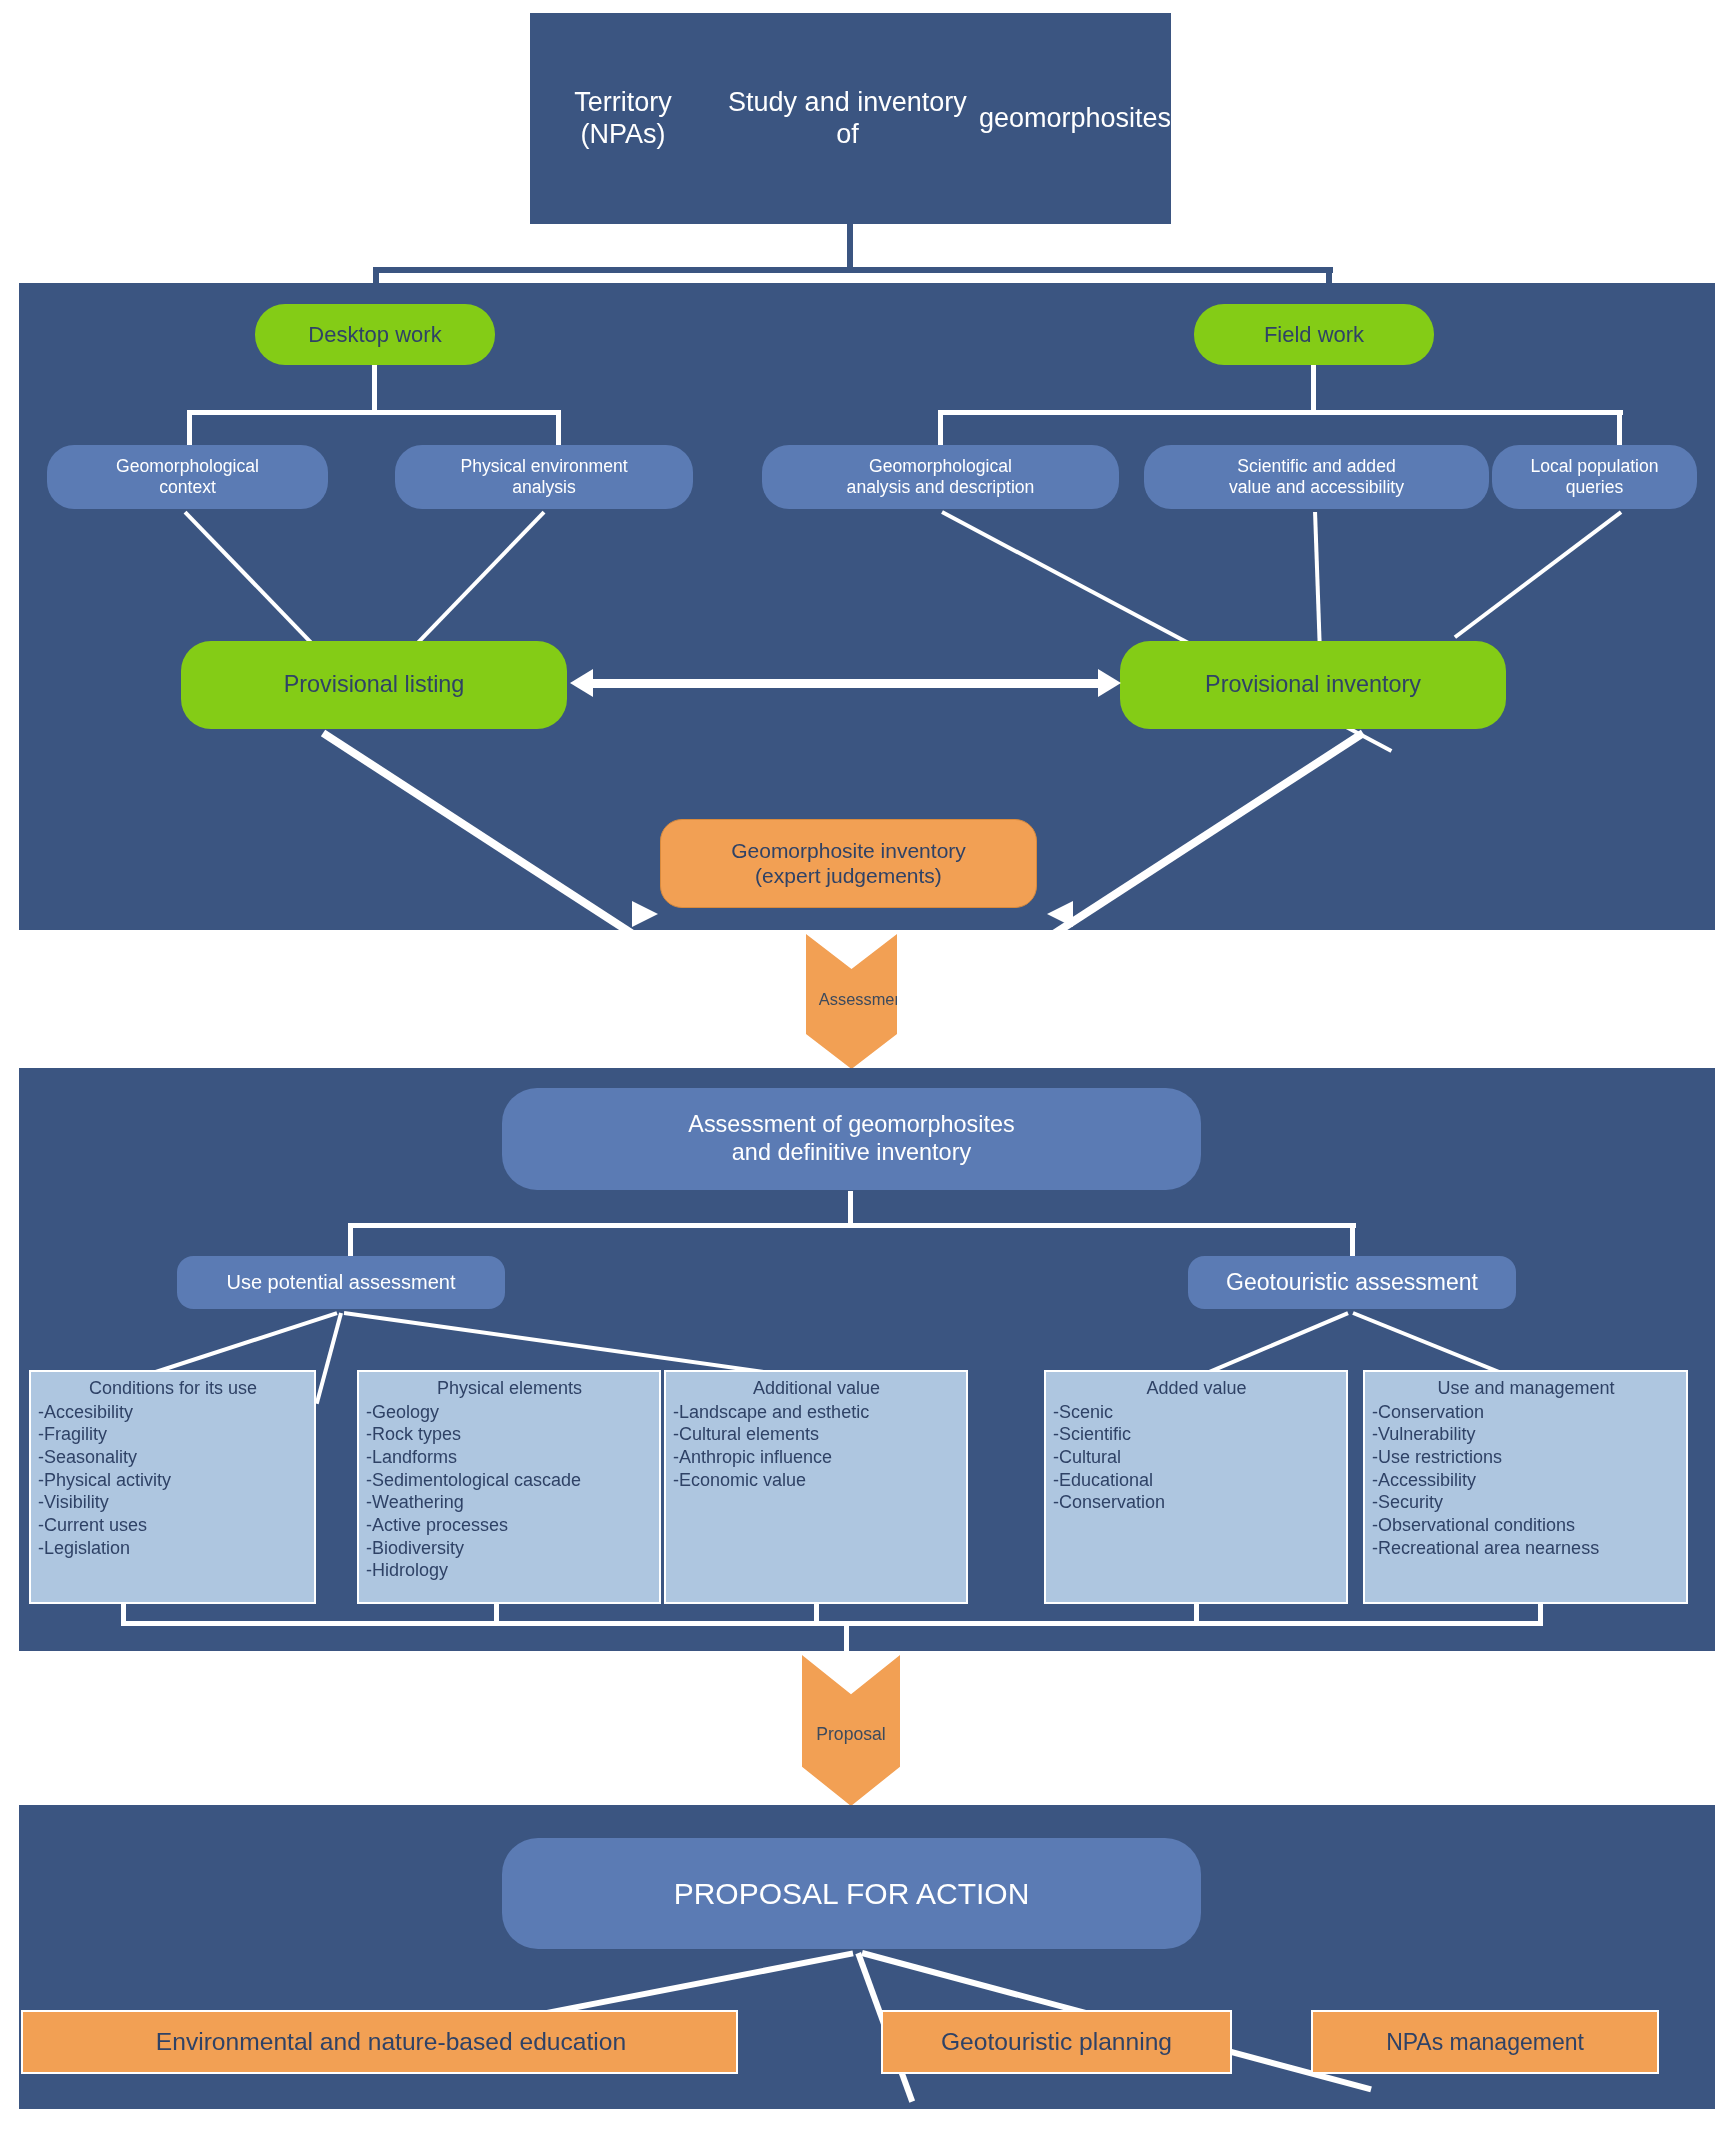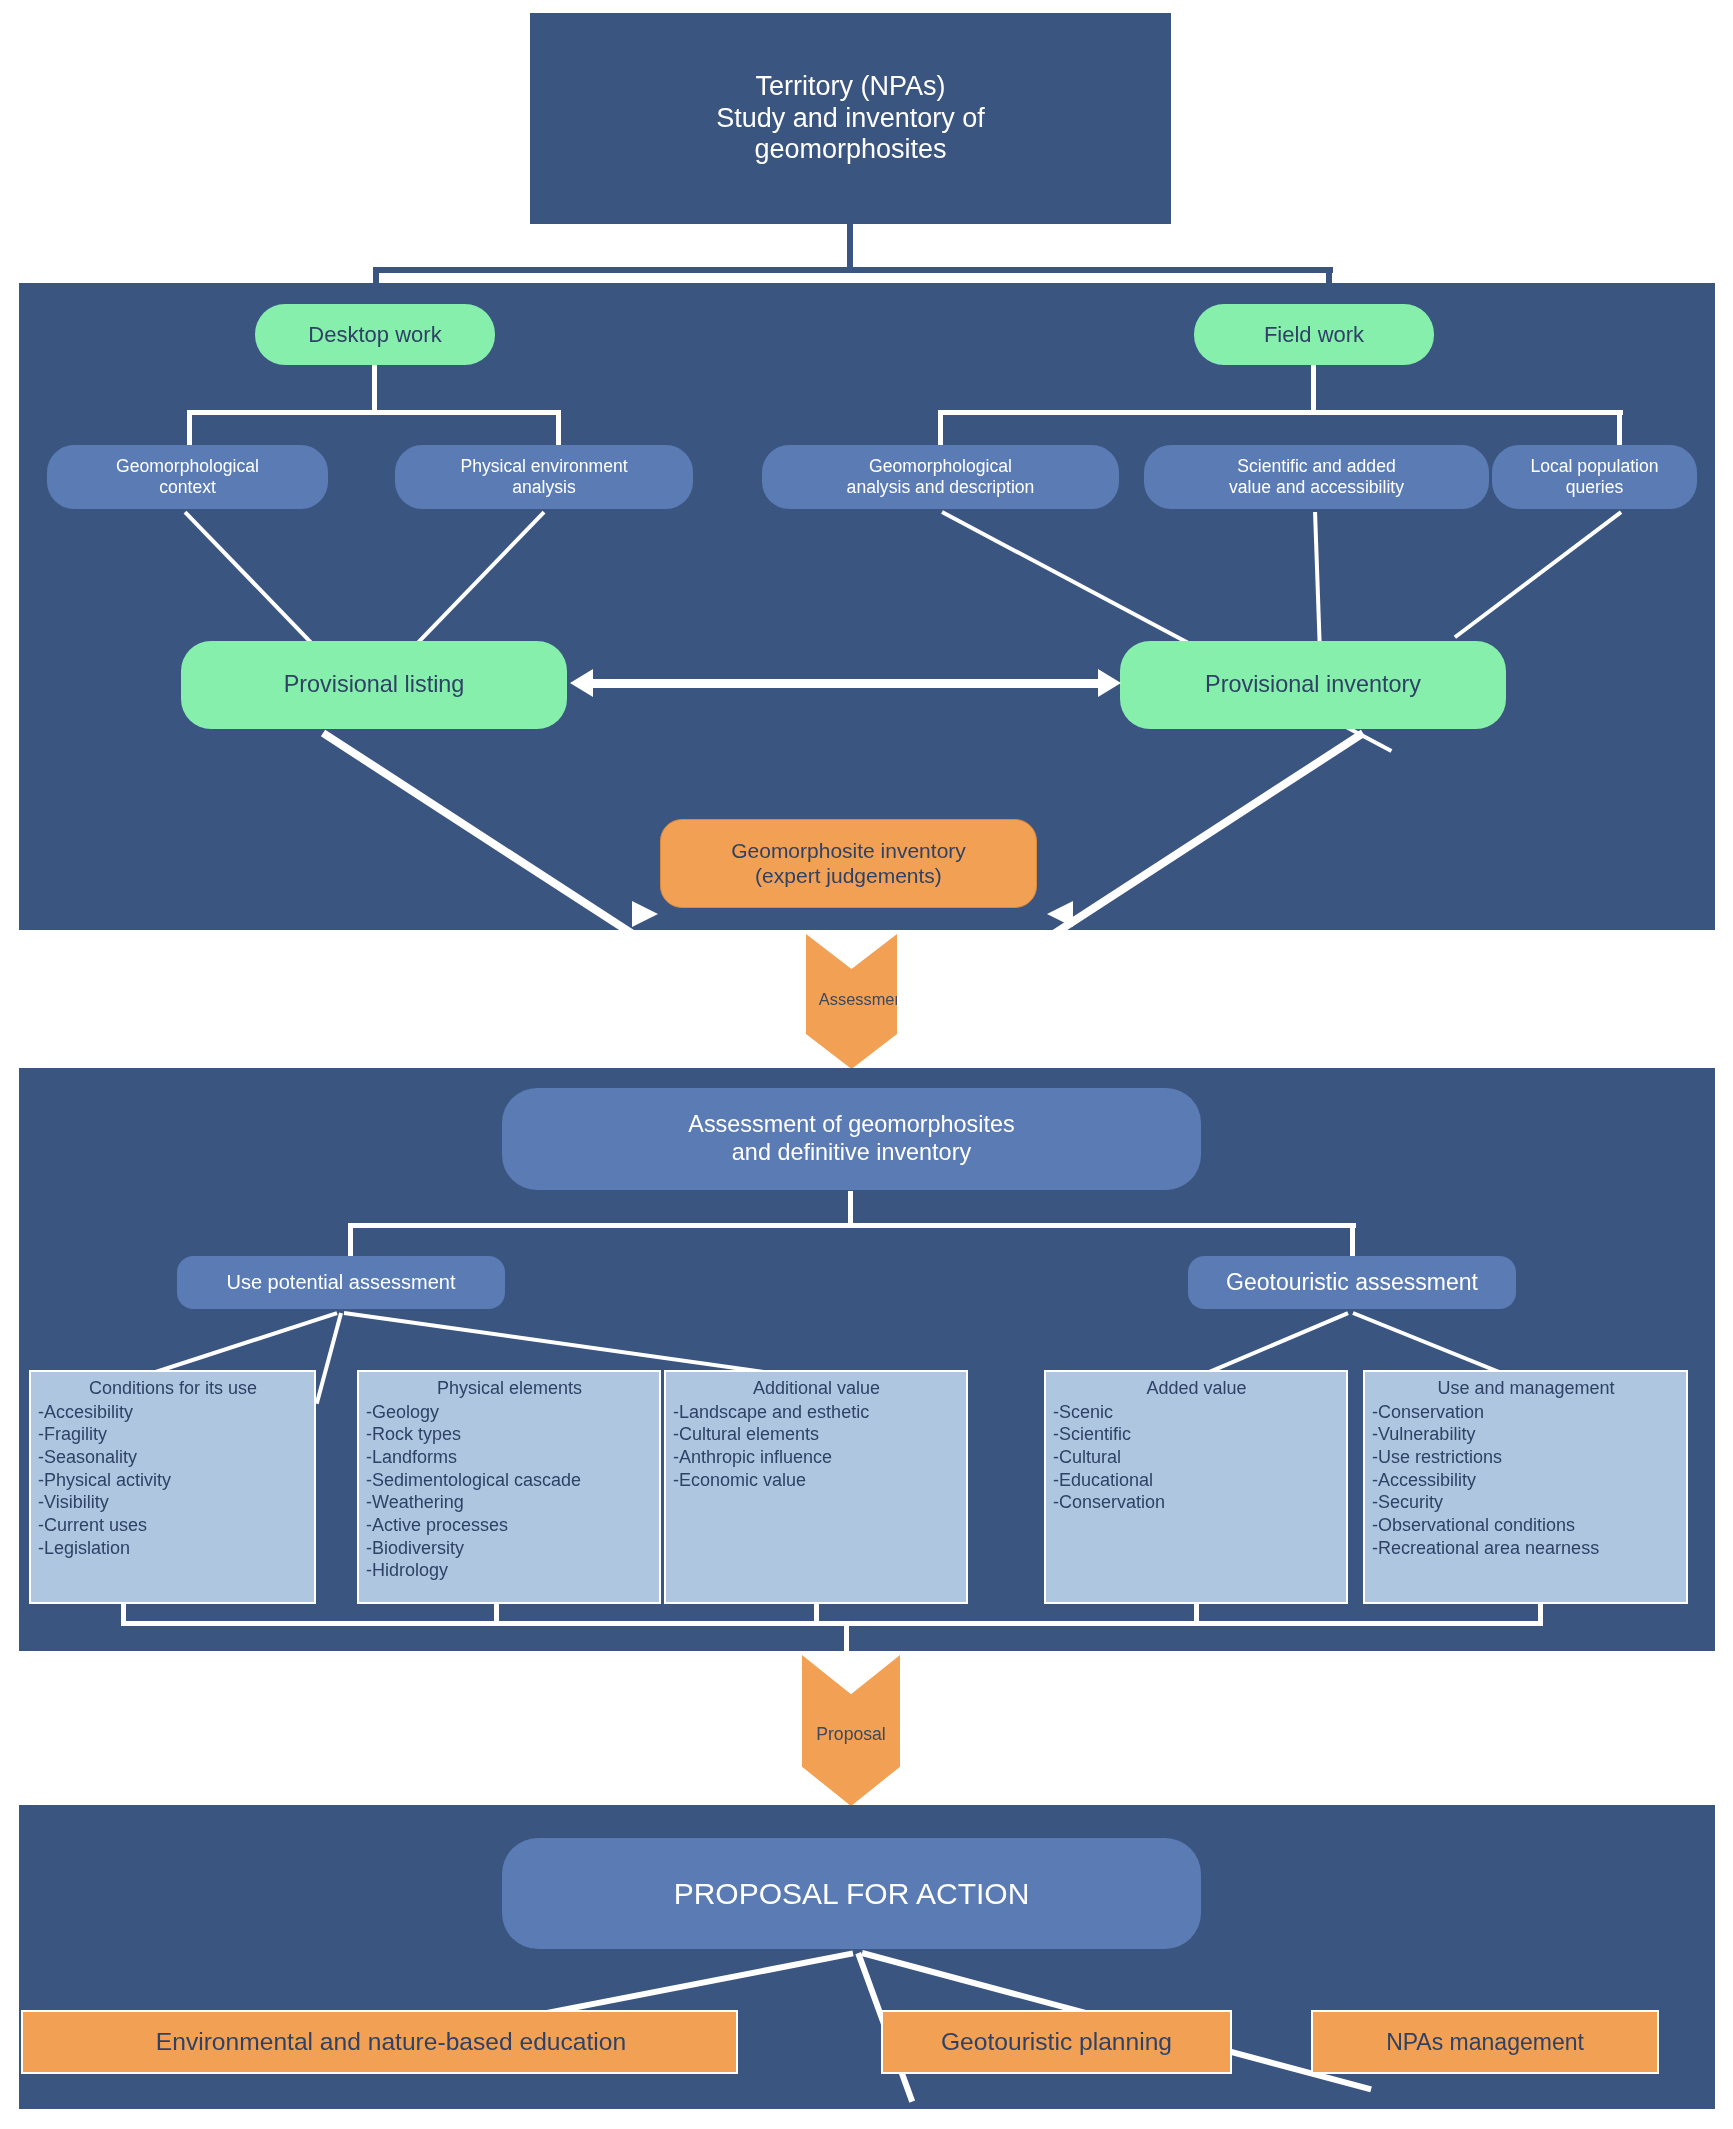--- a/index.html
+++ b/index.html
@@ -7,21 +7,21 @@
        font-family:"Liberation Sans","DejaVu Sans",sans-serif;}
 
   .panel{position:absolute;background:#3b5581;box-sizing:border-box;}
 
   
   .node{position:absolute;display:flex;align-items:center;justify-content:center;
         text-align:center;box-sizing:border-box;line-height:1.18;}
 
   .n-dark{background:#3b5581;color:#ffffff;}
   .n-mid{background:#5b7bb4;color:#ffffff;border-radius:27px;}
-  .n-light{background:#86efac;color:#2f4266;border-radius:30px;}
+  .n-light{background:#84cc16;color:#2f4266;border-radius:30px;}
   .n-orange{background:#f2a054;color:#2f4266;border-radius:22px;
             border:1.2px solid #d98a3c;}
 
   
   .card{position:absolute;background:#aec6e0;border:2.9px solid #ffffff;
         box-sizing:border-box;color:#2f4266;padding:4.7px 5.9px 4.7px 7px;}
   .card .ttl{display:block;text-align:center;margin-bottom:1.2px;}
   .card .li{display:block;text-align:left;white-space:nowrap;}
 
   
@@ -39,21 +39,21 @@
   .obox{position:absolute;background:#f2a054;border:2.3px solid #ffffff;
         box-sizing:border-box;display:flex;align-items:center;
         justify-content:center;color:#2f4266;}
 
   
   .ahead{position:absolute;width:0;height:0;}
 </style>
 </head>
 <body>
 
-<div class="node n-dark" style="left:530px;top:13px;width:641px;height:211px;flex-direction:column;font-size:27px;">
+<div class="node n-dark" style="left:530px;top:13px;width:641px;height:211px;flex-direction:row;font-size:27px;">
   <div>Territory (NPAs)</div>
   <div>Study and inventory of</div>
   <div>geomorphosites</div>
 </div>
 
 <div class="ln-dk" style="left:847px;top:224px;width:6.4px;height:47px;"></div>
 <div class="ln-dk" style="left:373px;top:267px;width:960px;height:6.4px;"></div>
 <div class="ln-dk" style="left:373px;top:267px;width:6.4px;height:34px;"></div>
 <div class="ln-dk" style="left:1326px;top:267px;width:6.4px;height:34px;"></div>
 

